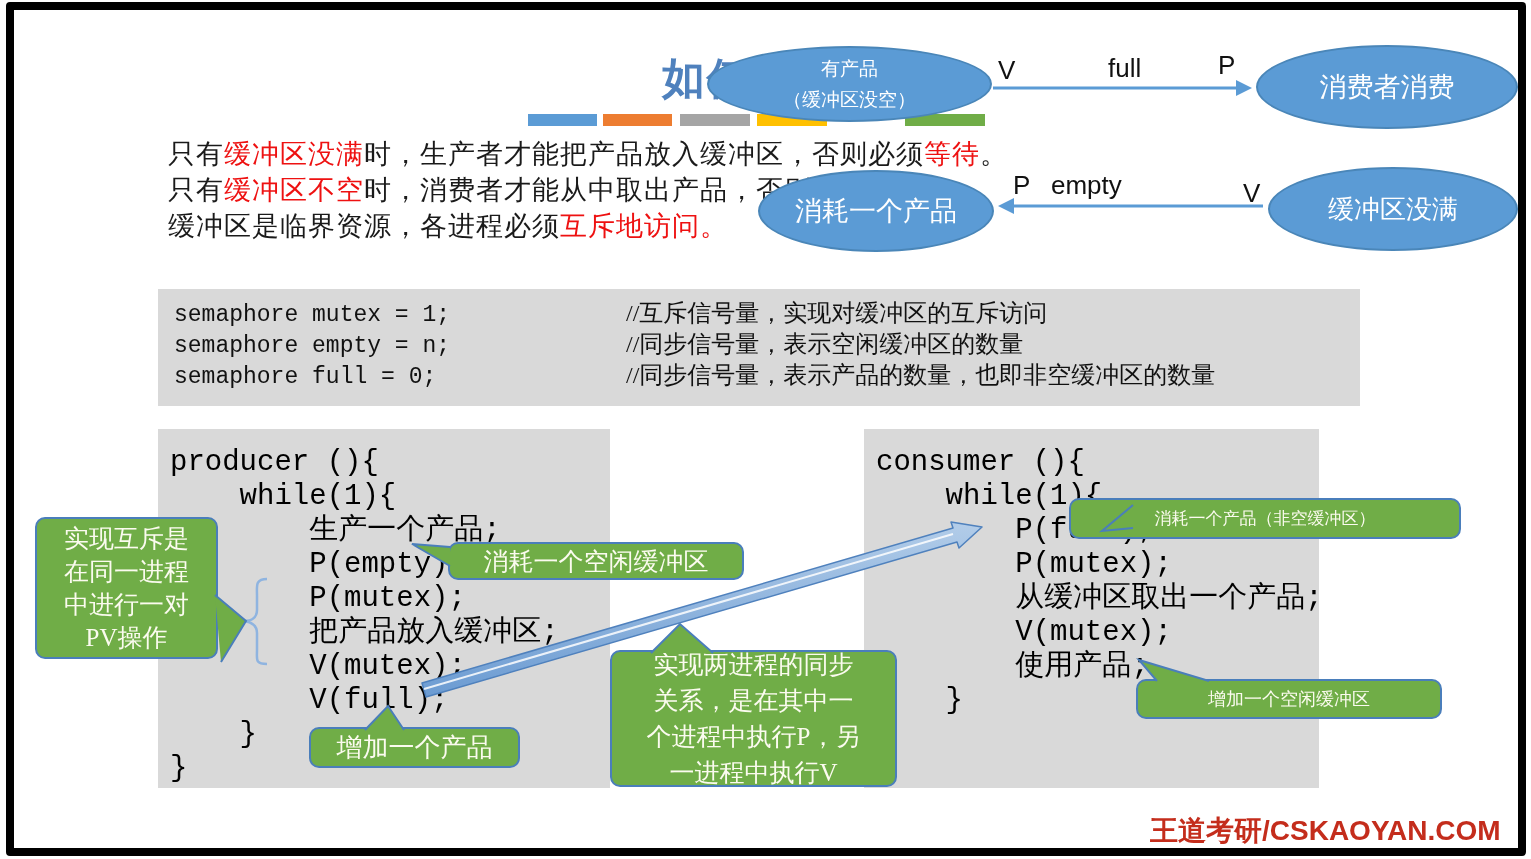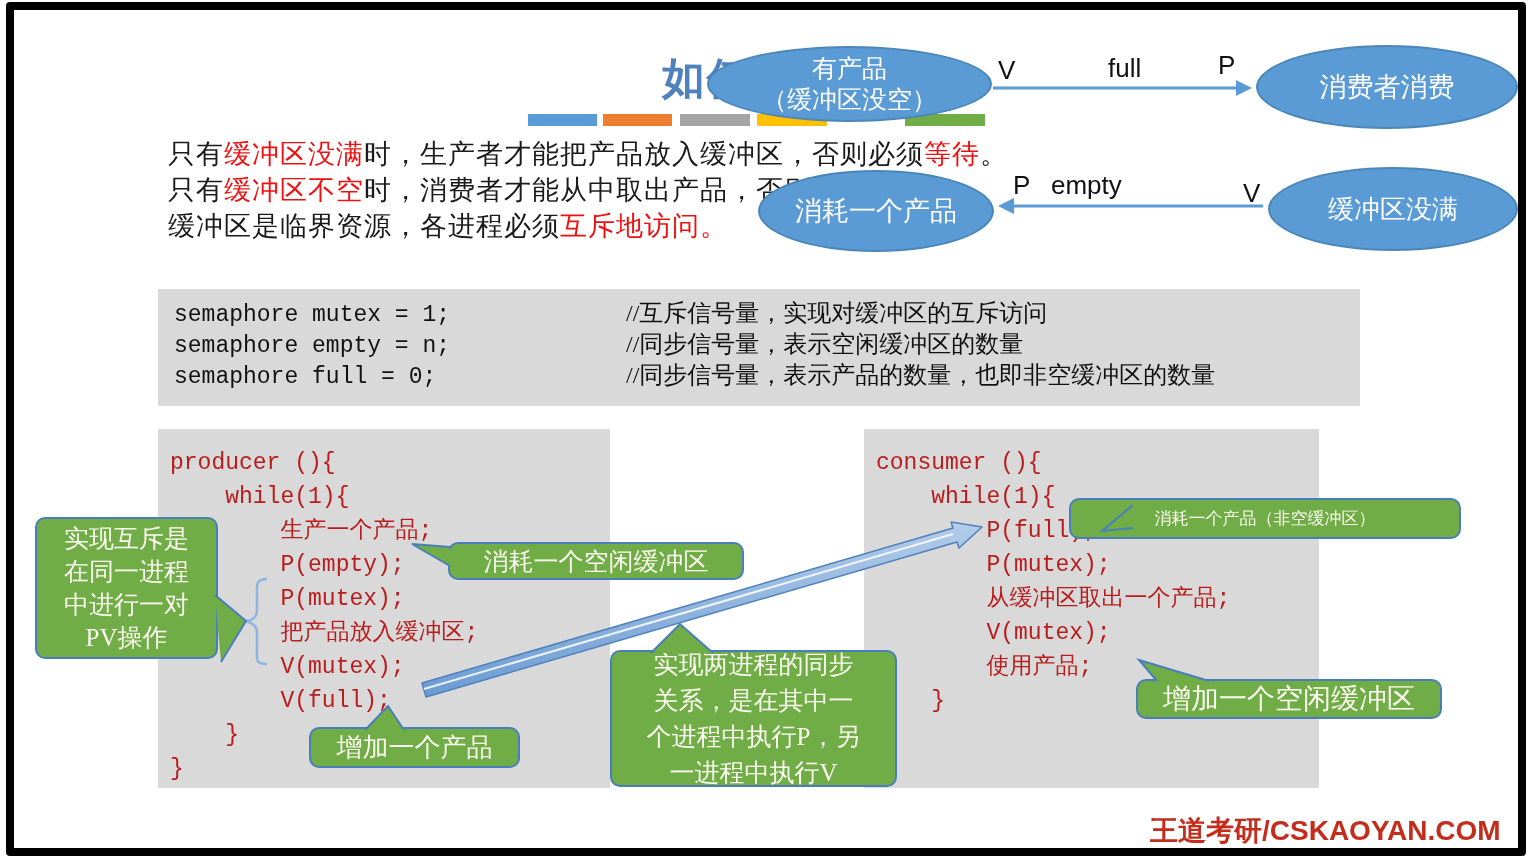--- a/index.html
+++ b/index.html
@@ -28,29 +28,29 @@
 
   
   .gray-block{position:absolute;background:var(--c-gray_block);z-index:5;box-sizing:border-box;}
   #sem-block{left:158px;top:289px;width:1202px;height:117px;padding:8px 0 0 16px;}
   .sem-line{display:flex;height:31px;align-items:baseline;}
   .sem-code{font-family:"Liberation Mono","DejaVu Sans Mono",monospace;font-size:23px;
             width:452px;white-space:pre;color:#111;}
   .sem-comment{font-family:"Liberation Serif",serif;font-size:24px;color:#111;white-space:pre;}
   #prod-block{left:158px;top:429px;width:452px;height:359px;padding:17px 0 0 12px;}
   #cons-block{left:864px;top:429px;width:455px;height:359px;padding:17px 0 0 12px;}
-  .code-line{font-family:"Liberation Mono","DejaVu Sans Mono",monospace;font-size:23px;
-             line-height:34px;white-space:pre;color:#b91c1c;}
+  .code-line{font-family:"Liberation Mono","DejaVu Sans Mono",monospace;font-size:29px;
+             line-height:34px;white-space:pre;color:#000000;}
 
   
   .node{position:absolute;border-radius:50%;background:var(--c-node_blue);
         border:2px solid var(--c-node_border);color:#fff;display:flex;align-items:center;
         justify-content:center;text-align:center;white-space:pre-line;z-index:6;
         font-family:"Liberation Serif",serif;box-sizing:border-box;}
-  #el-has-product{left:707px;top:46px;width:285px;height:76px;font-size:25px;line-height:31px;}
+  #el-has-product{left:707px;top:46px;width:285px;height:76px;font-size:19px;line-height:31px;}
   #el-consumer{left:1256px;top:45px;width:262px;height:84px;font-size:27px;}
   #el-producer{left:758px;top:170px;width:236px;height:82px;font-size:27px;}
   #el-notfull{left:1268px;top:167px;width:250px;height:84px;font-size:26px;}
 
   
   .alabel{position:absolute;font-size:26px;color:#111;z-index:6;
           font-family:"Liberation Sans",sans-serif;}
   #lbl-a1-v{left:998px;top:55px;}
   #lbl-a1-full{left:1108px;top:53px;}
   #lbl-a1-p{left:1218px;top:50px;}
@@ -62,21 +62,21 @@
   .callout{position:absolute;background:var(--c-callout_green);
            border:2px solid var(--c-callout_border);border-radius:10px;color:#fbfbef;
            display:flex;align-items:center;justify-content:center;text-align:center;
            white-space:pre-line;z-index:7;font-family:"Liberation Serif",serif;
            box-sizing:border-box;}
   #co-mutex{left:35px;top:517px;width:183px;height:142px;font-size:25px;line-height:33px;}
   #co-consume-empty{left:448px;top:542px;width:296px;height:38px;font-size:25px;}
   #co-add-product{left:309px;top:727px;width:211px;height:41px;font-size:26px;}
   #co-sync{left:610px;top:650px;width:287px;height:137px;font-size:25px;line-height:36px;}
   #co-consume-product{left:1069px;top:498px;width:392px;height:41px;font-size:17px;}
-  #co-add-empty{left:1136px;top:679px;width:306px;height:40px;font-size:28px;}
+  #co-add-empty{left:1136px;top:679px;width:306px;height:40px;font-size:18px;}
 
   
   .overlay{position:absolute;left:0;top:0;width:1531px;height:859px;z-index:8;
            pointer-events:none;}
 
   .brand{position:absolute;left:1150px;top:812px;font-size:28px;font-weight:bold;
          color:var(--c-brand_red);z-index:4;font-family:"Liberation Sans",sans-serif;}
 </style>
 </head>
 <body>

